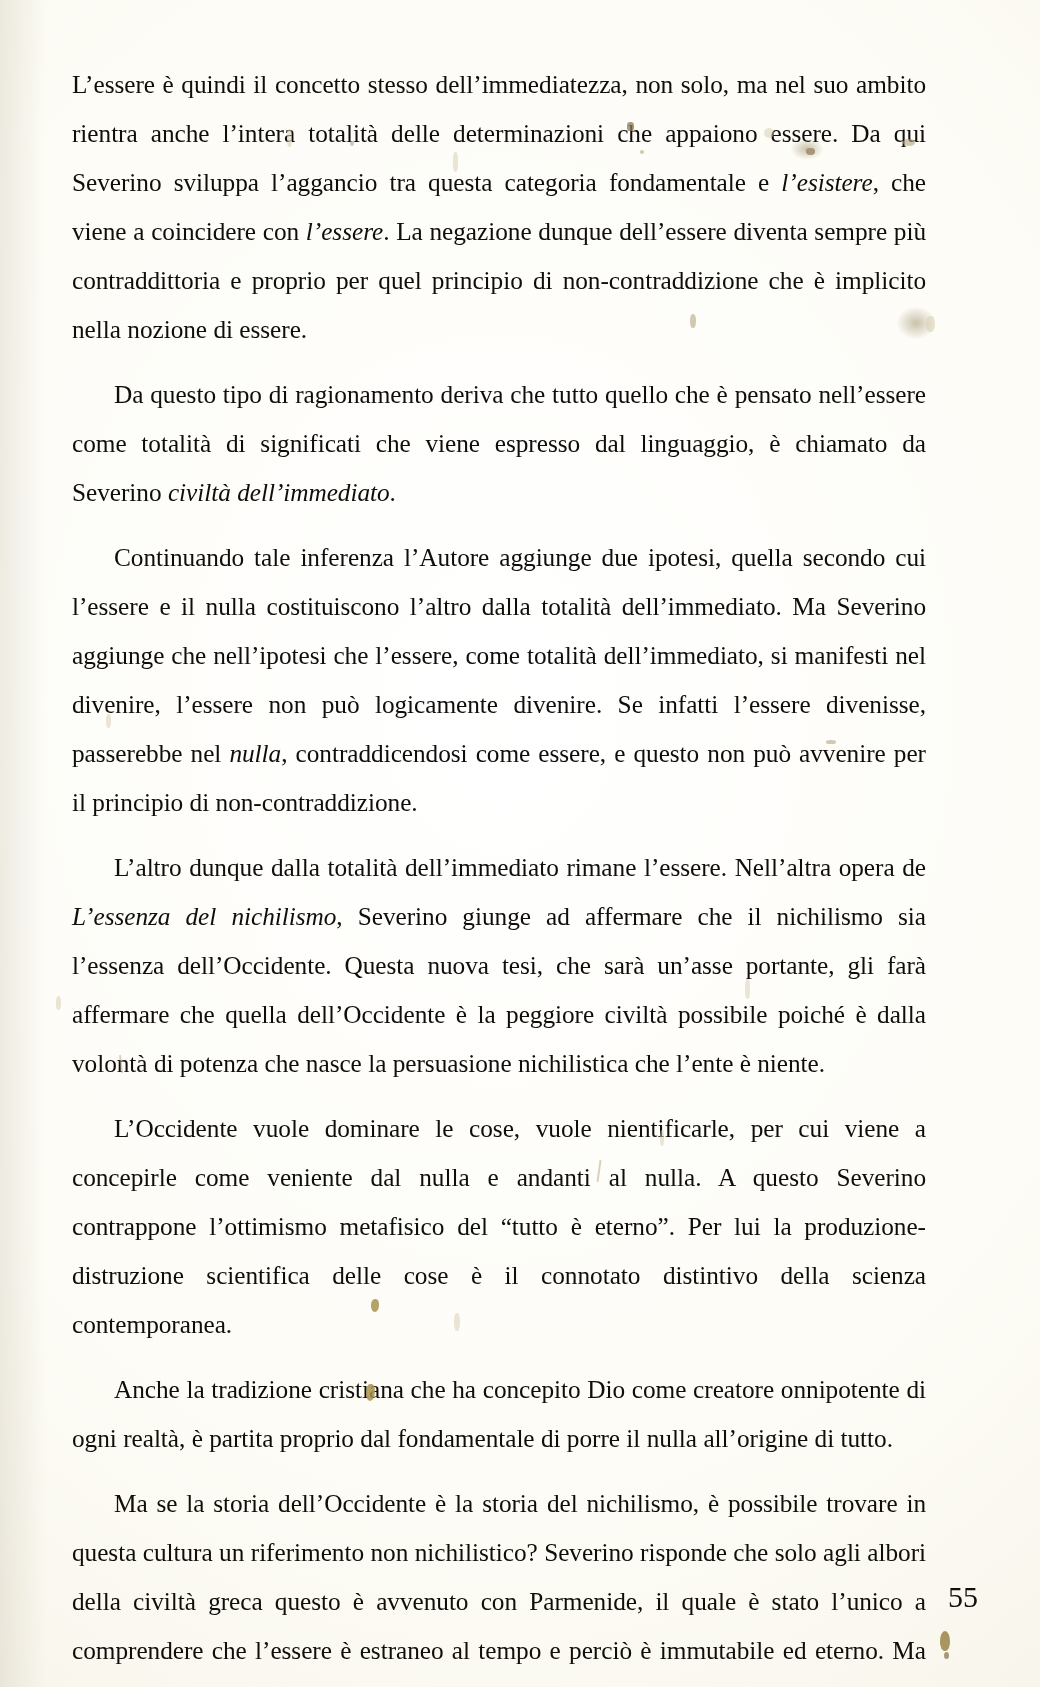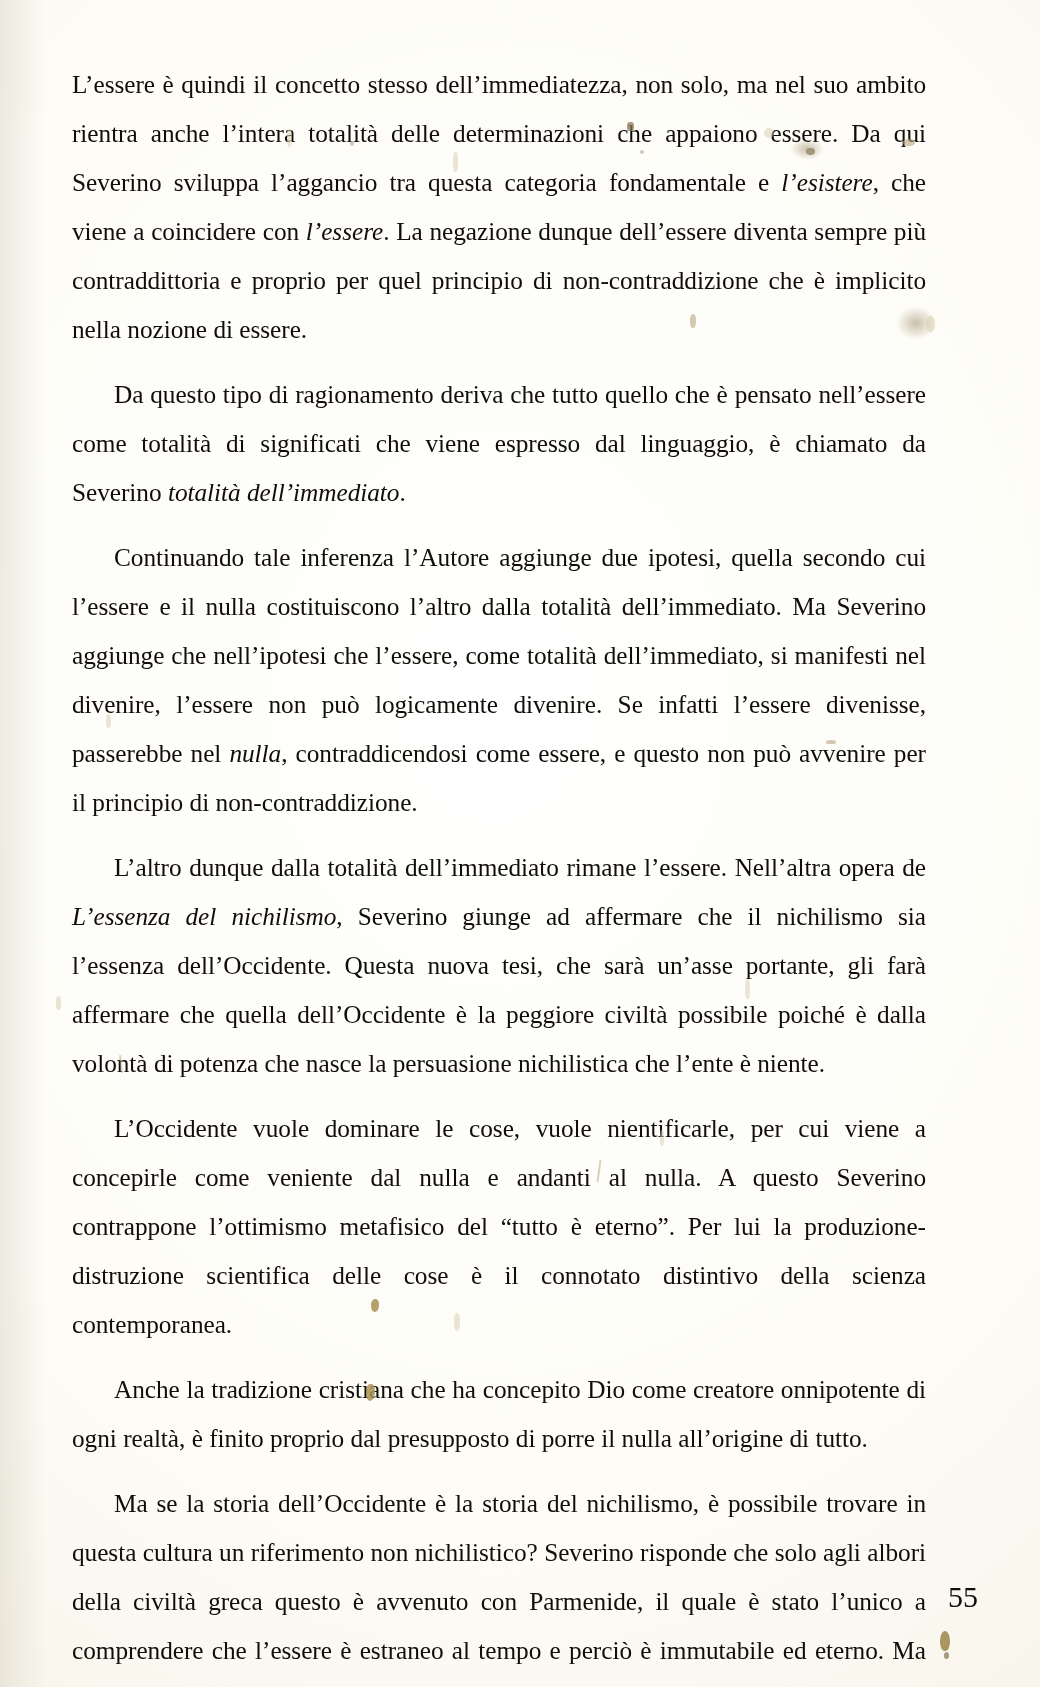--- a/index.html
+++ b/index.html
@@ -105,25 +105,25 @@
   }
 </style>
 </head>
 <body>
 
 <div class="page">
 
   <div class="text-column">
 
   <p class="para first"><span>L’essere è quindi il concetto stesso dell’immediatezza, non solo, ma nel suo ambito rientra anche l’intera totalità delle determinazioni che appaiono essere. Da qui Severino sviluppa l’aggancio tra questa categoria fondamentale e </span><i>l’esistere</i><span>, che viene a coincidere con </span><i>l’essere</i><span>. La negazione dunque dell’essere diventa sempre più contraddittoria e proprio per quel principio di non-contraddizione che è implicito nella nozione di essere.</span></p>
-      <p class="para"><span>Da questo tipo di ragionamento deriva che tutto quello che è pensato nell’essere come totalità di significati che viene espresso dal linguaggio, è chiamato da Severino </span><i>totalità dell’immediato</i><span>.</span></p>
+      <p class="para"><span>Da questo tipo di ragionamento deriva che tutto quello che è pensato nell’essere come totalità di significati che viene espresso dal linguaggio, è chiamato da Severino </span><i>civiltà dell’immediato</i><span>.</span></p>
       <p class="para"><span>Continuando tale inferenza l’Autore aggiunge due ipotesi, quella secondo cui l’essere e il nulla costituiscono l’altro dalla totalità dell’immediato. Ma Severino aggiunge che nell’ipotesi che l’essere, come totalità dell’immediato, si manifesti nel divenire, l’essere non può logicamente divenire. Se infatti l’essere divenisse, passerebbe nel </span><i>nulla</i><span>, contraddicendosi come essere, e questo non può avvenire per il principio di non-contraddizione.</span></p>
       <p class="para"><span>L’altro dunque dalla totalità dell’immediato rimane l’essere. Nell’altra opera de </span><i>L’essenza del nichilismo</i><span>, Severino giunge ad affermare che il nichilismo sia l’essenza dell’Occidente. Questa nuova tesi, che sarà un’asse portante, gli farà affermare che quella dell’Occidente è la peggiore civiltà possibile poiché è dalla volontà di potenza che nasce la persuasione nichilistica che l’ente è niente.</span></p>
       <p class="para"><span>L’Occidente vuole dominare le cose, vuole nientificarle, per cui viene a concepirle come veniente dal nulla e andanti al nulla. A questo Severino contrappone l’ottimismo metafisico del “tutto è eterno”. Per lui la produzione-distruzione scientifica delle cose è il connotato distintivo della scienza contemporanea.</span></p>
-      <p class="para"><span>Anche la tradizione cristiana che ha concepito Dio come creatore onnipotente di ogni realtà, è finito proprio dal presupposto di porre il nulla all’origine di tutto.</span></p>
+      <p class="para"><span>Anche la tradizione cristiana che ha concepito Dio come creatore onnipotente di ogni realtà, è partita proprio dal fondamentale di porre il nulla all’origine di tutto.</span></p>
       <p class="para"><span>Ma se la storia dell’Occidente è la storia del nichilismo, è possibile trovare in questa cultura un riferimento non nichilistico? Severino risponde che solo agli albori della civiltà greca questo è avvenuto con Parmenide, il quale è stato l’unico a comprendere che l’essere è estraneo al tempo e perciò è immutabile ed eterno. Ma egli è stato anche il primo responsabile del suo tramonto, perché ha posto nel tempo le determinazioni empiriche della vita umana e quindi di pensarle fuori dell’essere. Purtroppo anche Platone, che avrebbe dovuto dedurre che quelle determinazioni non sono soggette al tempo e non possono scomparire nel nulla, non ha tratto la debita conseguenza e cioè che le determinazioni che appaiono nell’esperienza appartengono all’essere.</span></p>
     </div>
 
   <div class="page-number">55</div>
 
   <span class="speck" style="left:350px; top:141px; width:4px; height:5px;"></span>
   <span class="speck dark" style="left:627px; top:122px; width:7px; height:9px; border-radius:40%;"></span>
   <span class="speck" style="left:640px; top:150px; width:4px; height:4px;"></span>
   <span class="speck dark" style="left:806px; top:148px; width:9px; height:7px; border-radius:45%;"></span>
   <span class="smudge" style="left:790px; top:138px; width:34px; height:22px;"></span>

